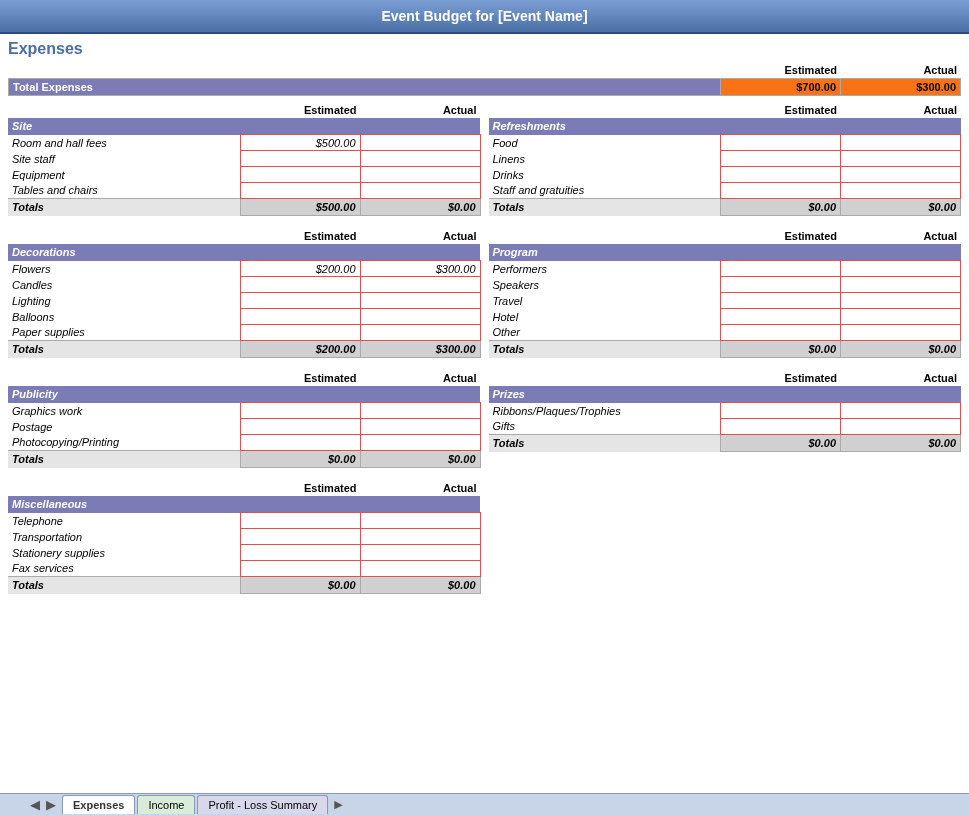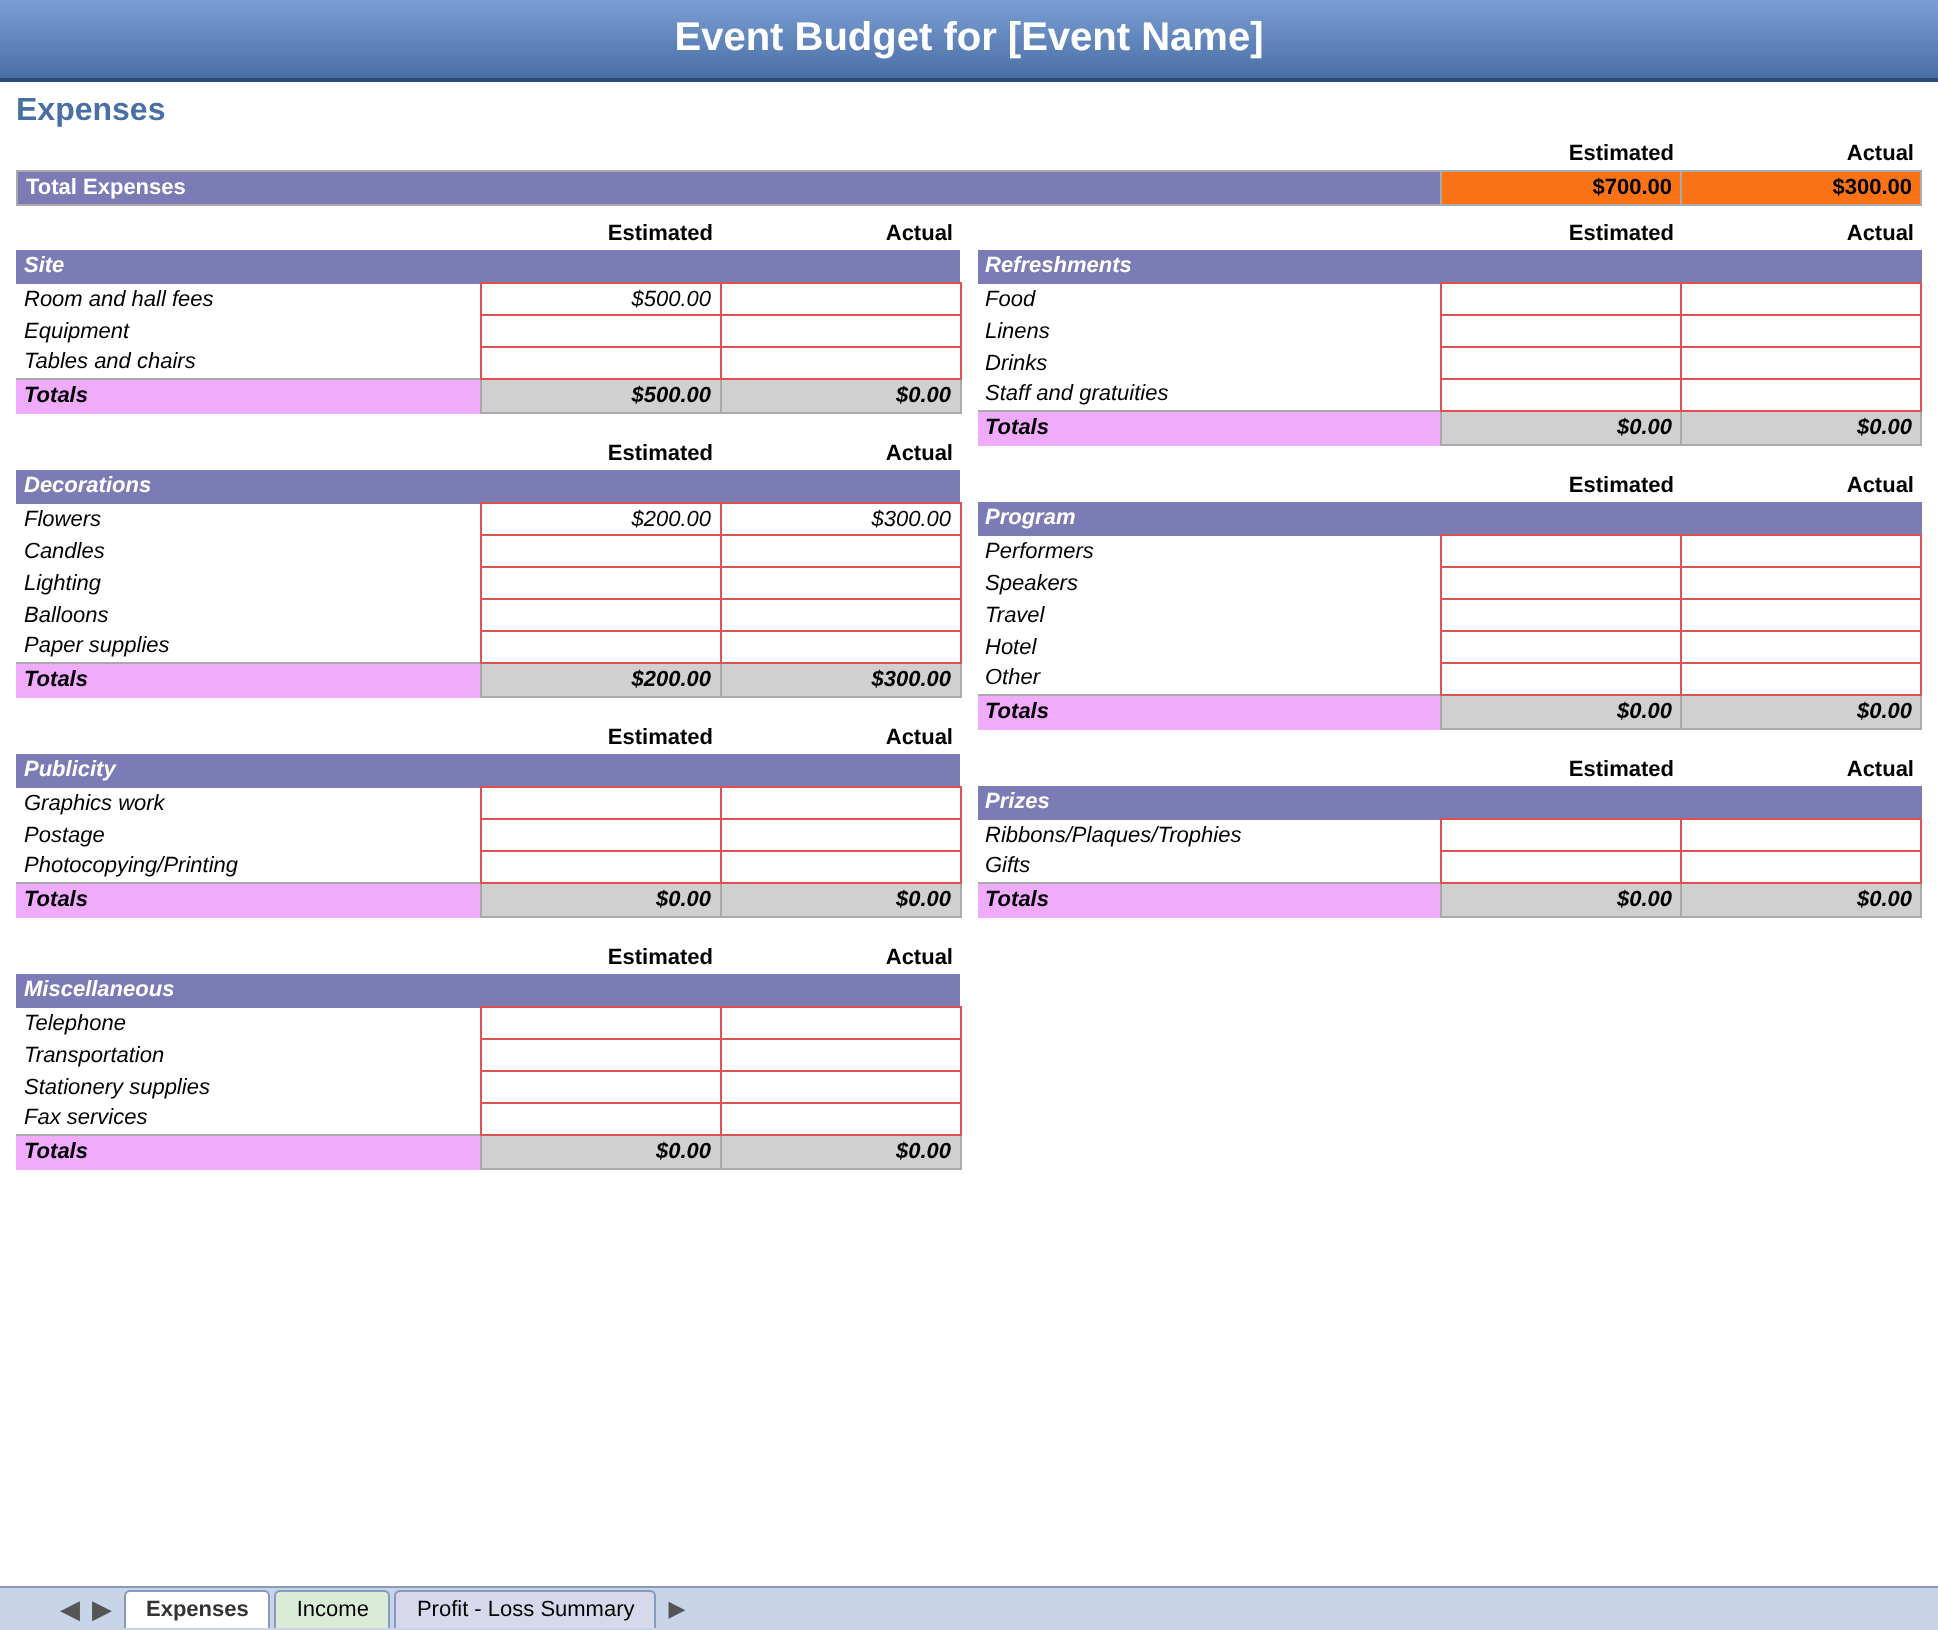--- a/index.html
+++ b/index.html
@@ -10,21 +10,21 @@
       width: 969px;
       height: 815px;
       overflow: hidden;
     }
 
     
     #title-bar {
       background: linear-gradient(to bottom, #7b9fd4, #4a6fa5);
       color: white;
       text-align: center;
-      font-size: 20px;
+      font-size: 14px;
       font-weight: bold;
       padding: 8px 0;
       border-bottom: 2px solid #2a4a7a;
     }
 
     
     #main-content {
       padding: 6px 8px;
       background: #fff;
     }
@@ -105,21 +105,21 @@
       padding-left: 4px;
     }
     .cat-table tr.data-row td.value-cell {
       width: 120px;
       border: 1px solid #e05050;
       background: #fff;
       text-align: right;
       padding-right: 4px;
     }
     .cat-table tr.totals-row td {
-      background: #f0abfc;
+      background: #e5e5e5;
       font-weight: bold;
       padding: 2px 4px;
       border-top: 1px solid #aaa;
     }
     .cat-table tr.totals-row td.value-cell {
       border: 1px solid #aaa;
       text-align: right;
       background: #d0d0d0;
       padding-right: 4px;
     }
@@ -206,20 +206,25 @@
           <tbody>
               <tr class="section-header">
             <td colspan="3">Site</td>
           </tr>
           <tr class="data-row">
             <td class="item-label">Room and hall fees</td>
             <td class="value-cell">$500.00</td>
             <td class="value-cell"></td>
           </tr>
           <tr class="data-row">
+            <td class="item-label">Site staff</td>
+            <td class="value-cell"></td>
+            <td class="value-cell"></td>
+          </tr>
+          <tr class="data-row">
             <td class="item-label">Equipment</td>
             <td class="value-cell"></td>
             <td class="value-cell"></td>
           </tr>
           <tr class="data-row">
             <td class="item-label">Tables and chairs</td>
             <td class="value-cell"></td>
             <td class="value-cell"></td>
           </tr>
           <tr class="totals-row">

